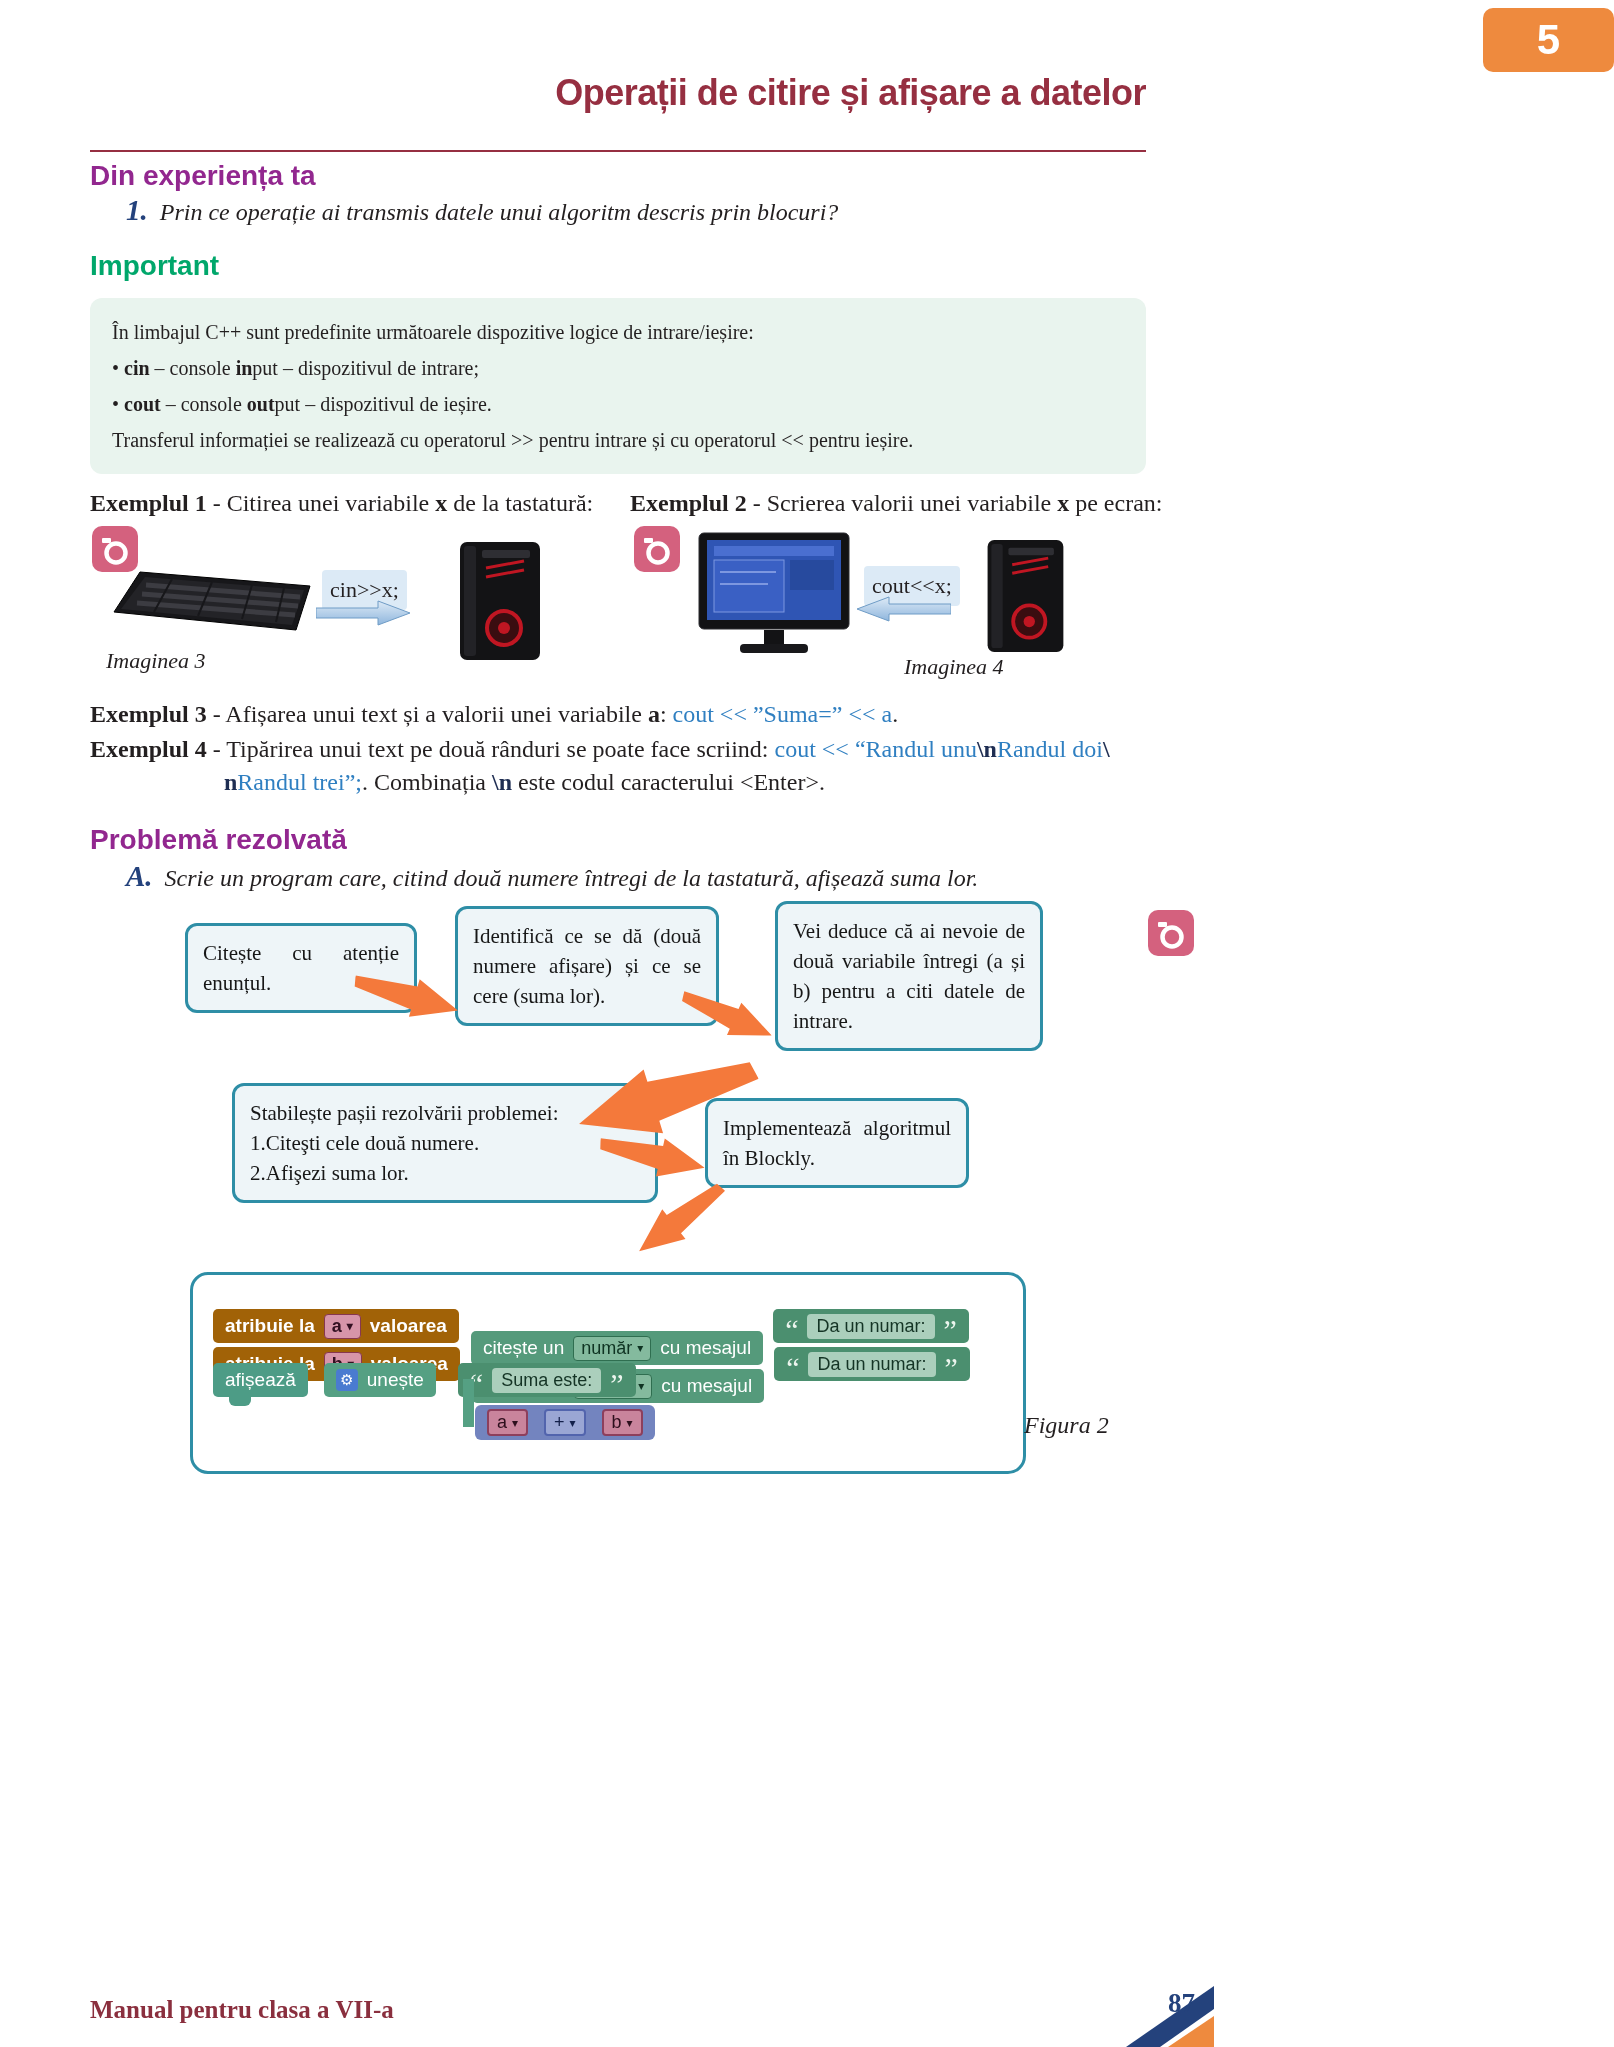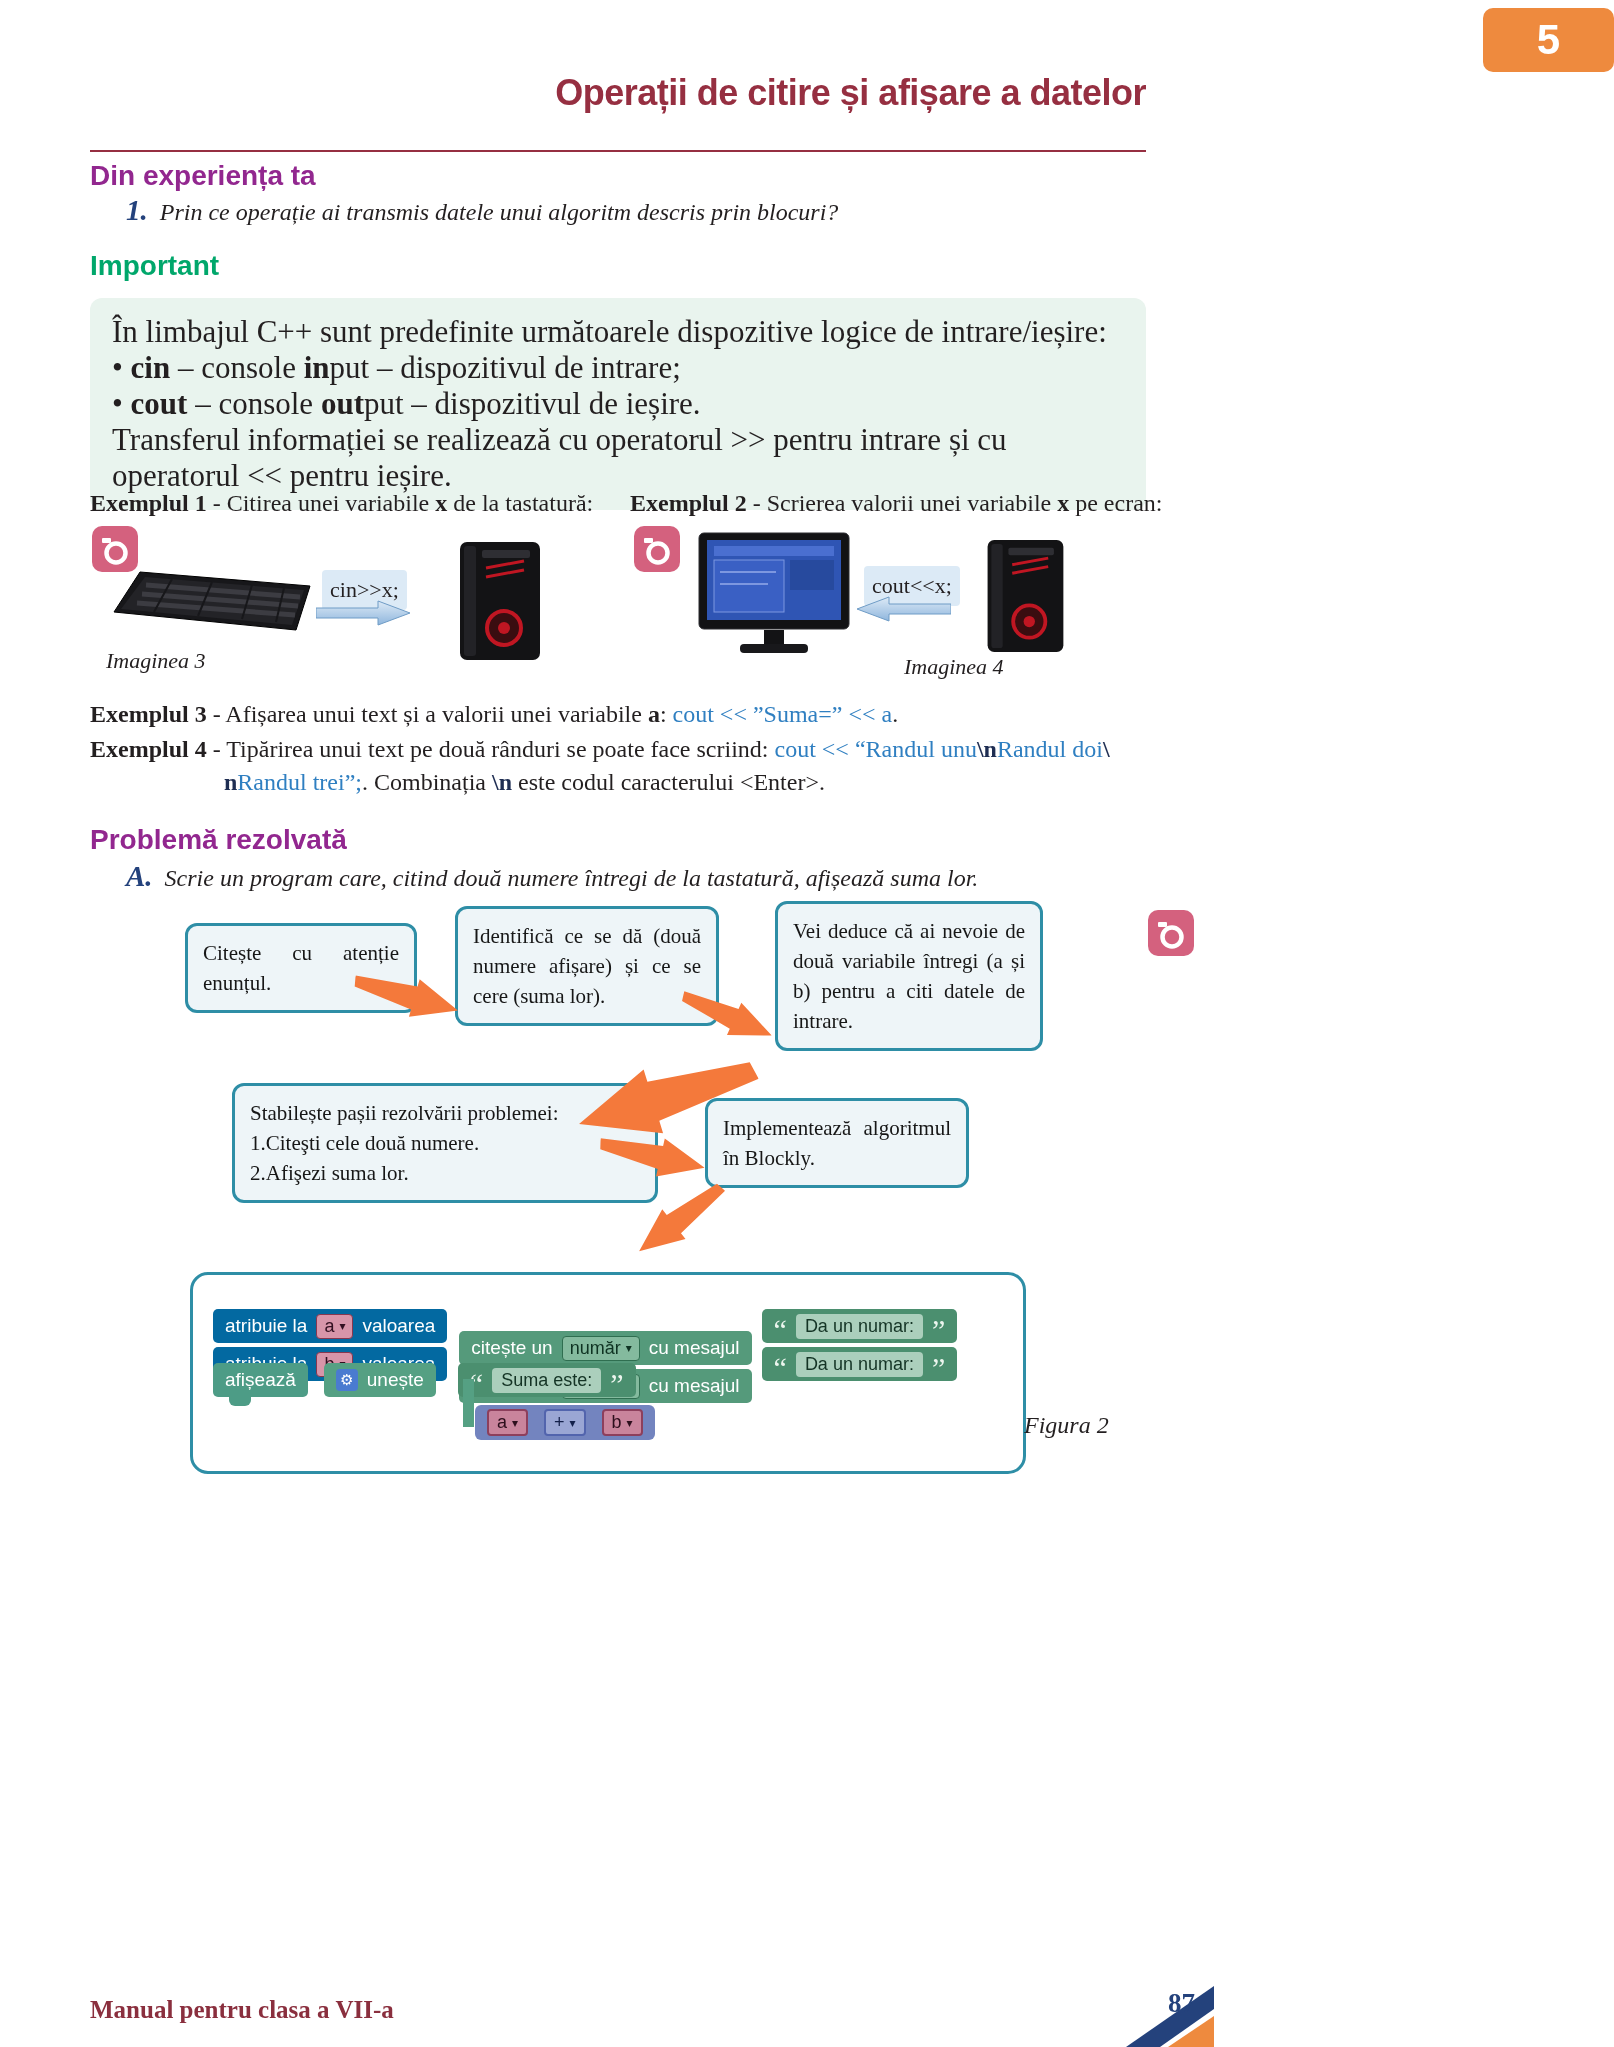--- a/index.html
+++ b/index.html
@@ -18,21 +18,21 @@
   .rule{left:90px;top:150px;width:1056px;height:2px;background:#962f41;}
 
   .h-purple,.h-green{font-family:"Liberation Sans",sans-serif;font-weight:bold;font-size:28px;}
   .h-purple{color:#92278f;}
   .h-green{color:#00a76b;}
 
   .qline{font-size:24px;font-style:italic;}
   .qnum{font-size:29px;font-weight:bold;color:#24427c;margin-right:12px;}
 
   .impbox{left:90px;top:298px;width:1012px;padding:16px 22px;background:#e9f4ee;
-          border-radius:12px;font-size:31px;line-height:36px;}
+          border-radius:12px;font-size:20px;line-height:36px;}
   .b{font-weight:bold;}
   .code{color:#2f7fc1;}
   .esc{font-weight:bold;color:#1e2d52;}
 
   .exh{font-size:24px;white-space:nowrap;}
   .bodyline{font-size:24px;line-height:33px;white-space:nowrap;}
 
   .caption{font-style:italic;font-size:22px;}
   .arrow-label{font-size:22px;background:#dceaf6;padding:7px 8px;border-radius:4px;}
 
@@ -40,21 +40,21 @@
            padding:12px 15px;font-size:21px;line-height:30px;color:#171717;text-align:justify;}
   .oarrow{transform-origin:center;}
   .oarrow svg{display:block;}
 
   
   .blockly{left:190px;top:1272px;width:830px;height:196px;border:3px solid #2e8ea6;
            border-radius:18px;background:#fff;}
   .bk-row{position:absolute;display:flex;align-items:center;}
   .bk{display:flex;align-items:center;gap:9px;padding:0 12px;height:34px;border-radius:5px;
       color:#fff;font-family:"Liberation Sans",sans-serif;font-size:19px;}
-  .bk-assign{background:#0369a1;}
+  .bk-assign{background:#a16207;font-weight:bold;}
   .bk-read{background:#559a7b;margin-left:12px;margin-top:44px;}
   .bk-quote{background:#4b8f6f;margin-left:10px;}
   .bk-print{background:#4d9c86;}
   .bk-join{background:#55a083;margin-left:16px;}
   .dd{display:flex;align-items:center;gap:5px;padding:1px 7px;border-radius:4px;font-size:18px;}
   .dd.pink{background:#d795a9;border:1.5px solid #87374f;color:#331021;}
   .dd.green{background:#84ba9e;border:1.5px solid #2f6e50;color:#0f3322;}
   .caret{font-size:12px;line-height:1;}
   .qmark{font-family:"Liberation Serif",serif;font-size:30px;color:#ecf5ee;line-height:18px;position:relative;top:4px;}
   .field{background:#abcfbc;color:#143425;padding:2px 9px;border-radius:4px;font-size:18px;}

